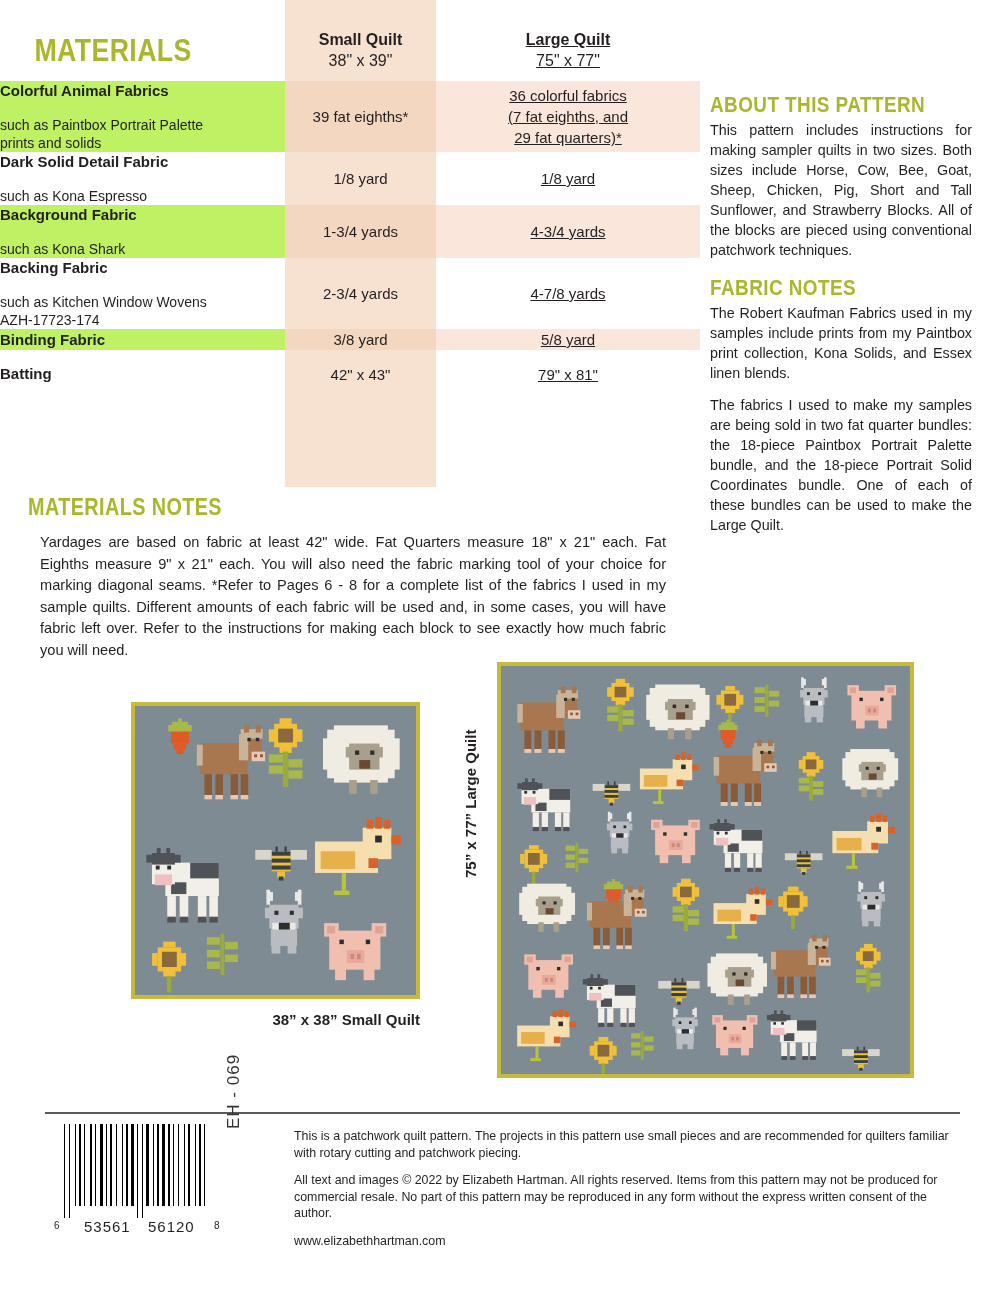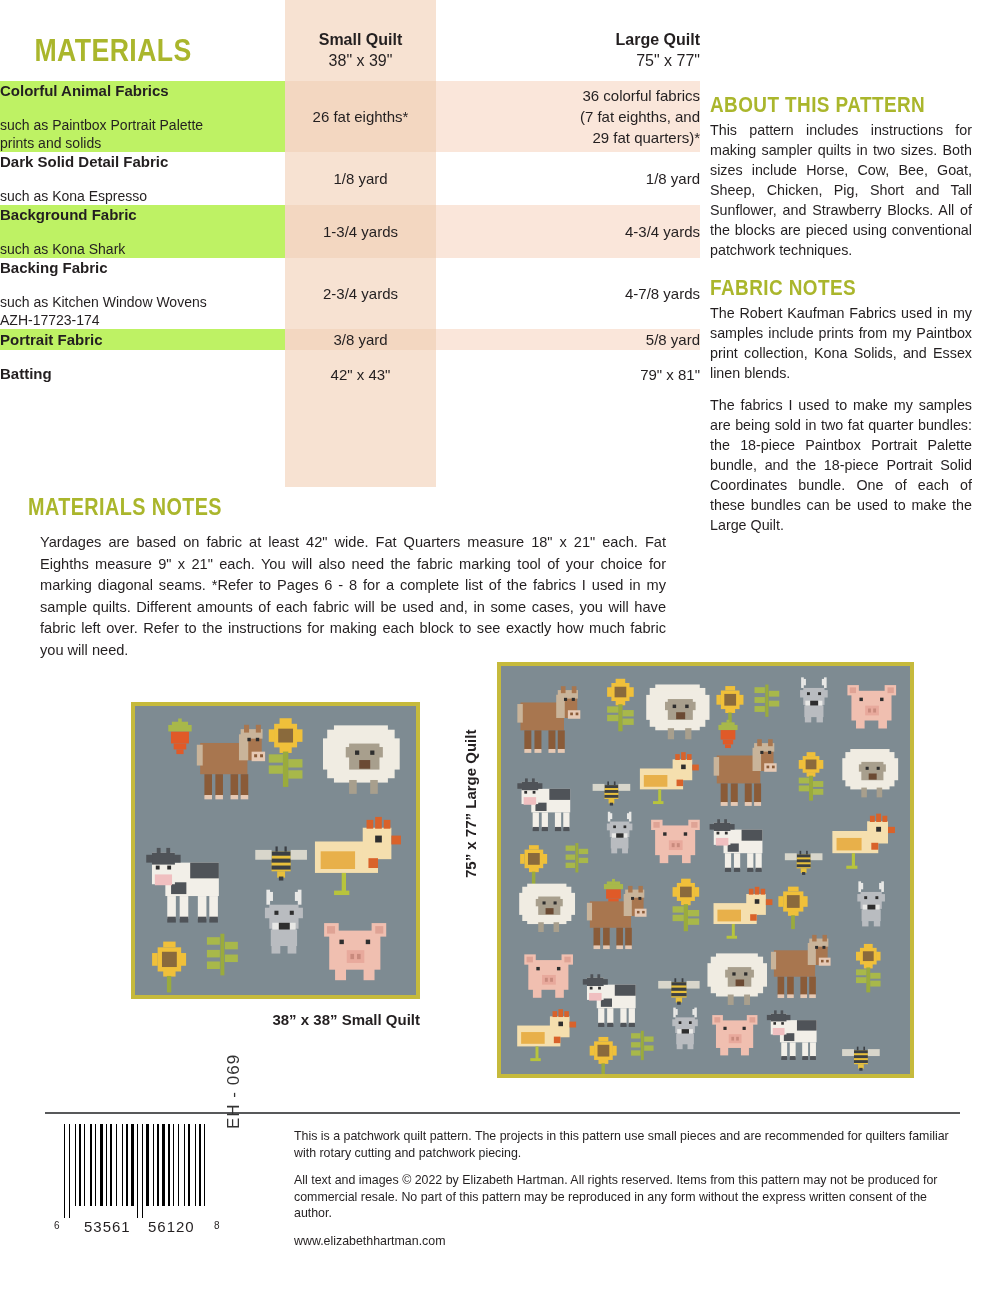--- a/index.html
+++ b/index.html
@@ -20,21 +20,21 @@
   
   .table-wrap{position:absolute;left:0;top:0;width:700px;}
   .col-tint-small{
     position:absolute;left:285px;top:0;width:151px;height:487px;
     background:#f7e2d2;
   }
   .mtable{position:relative;width:700px;border-collapse:collapse;}
   .mtable td{vertical-align:middle;padding:0;}
   .c-label{width:285px;padding:7px 0 7px 40px;}
   .c-small{width:151px;text-align:center;}
-  .c-large{width:264px;text-align:right;}
+  .c-large{width:264px;text-align:center;text-decoration:underline;}
 
   .row-band{background:#bef264;}
   .row-band .cell-small-bg{background:#f3d7c1;}
   .row-band .cell-large-bg{background:#fae6da;}
 
   .hdr-row td{padding-top:30px;padding-bottom:10px;}
   .materials-title{font-size:31px;line-height:31px;padding-left:40px;}
   .qhdr-name{font-size:16px;font-weight:bold;line-height:20px;}
   .qhdr-size{font-size:16px;line-height:21px;}
 
@@ -118,21 +118,21 @@
           <div class="qhdr-name">Large Quilt</div>
           <div class="qhdr-size">75" x 77"</div>
         </td>
       </tr>
 
       <tr class="row-band">
         <td class="c-label">
           <div class="item-name">Colorful Animal Fabrics</div>
           <div class="item-sub multiline">such as Paintbox Portrait Palette<br>prints and solids</div>
         </td>
-        <td class="c-small cell-small-bg amt multiline">26 fat eighths*</td>
+        <td class="c-small cell-small-bg amt multiline">39 fat eighths*</td>
         <td class="c-large cell-large-bg amt multiline">36 colorful fabrics<br>(7 fat eighths, and<br>29 fat quarters)*</td>
       </tr>
 
       <tr>
         <td class="c-label">
           <div class="item-name">Dark Solid Detail Fabric</div>
           <div class="item-sub multiline">such as Kona Espresso</div>
         </td>
         <td class="c-small amt multiline">1/8 yard</td>
         <td class="c-large amt multiline">1/8 yard</td>
@@ -151,21 +151,21 @@
         <td class="c-label">
           <div class="item-name">Backing Fabric</div>
           <div class="item-sub multiline">such as Kitchen Window Wovens<br>AZH-17723-174</div>
         </td>
         <td class="c-small amt multiline">2-3/4 yards</td>
         <td class="c-large amt multiline">4-7/8 yards</td>
       </tr>
 
       <tr class="row-band">
         <td class="c-label">
-          <div class="item-name">Portrait Fabric</div>
+          <div class="item-name">Binding Fabric</div>
         </td>
         <td class="c-small cell-small-bg amt multiline">3/8 yard</td>
         <td class="c-large cell-large-bg amt multiline">5/8 yard</td>
       </tr>
 
       <tr>
         <td class="c-label" style="padding-top:14px;padding-bottom:16px;">
           <div class="item-name">Batting</div>
         </td>
         <td class="c-small amt multiline">42" x 43"</td>

